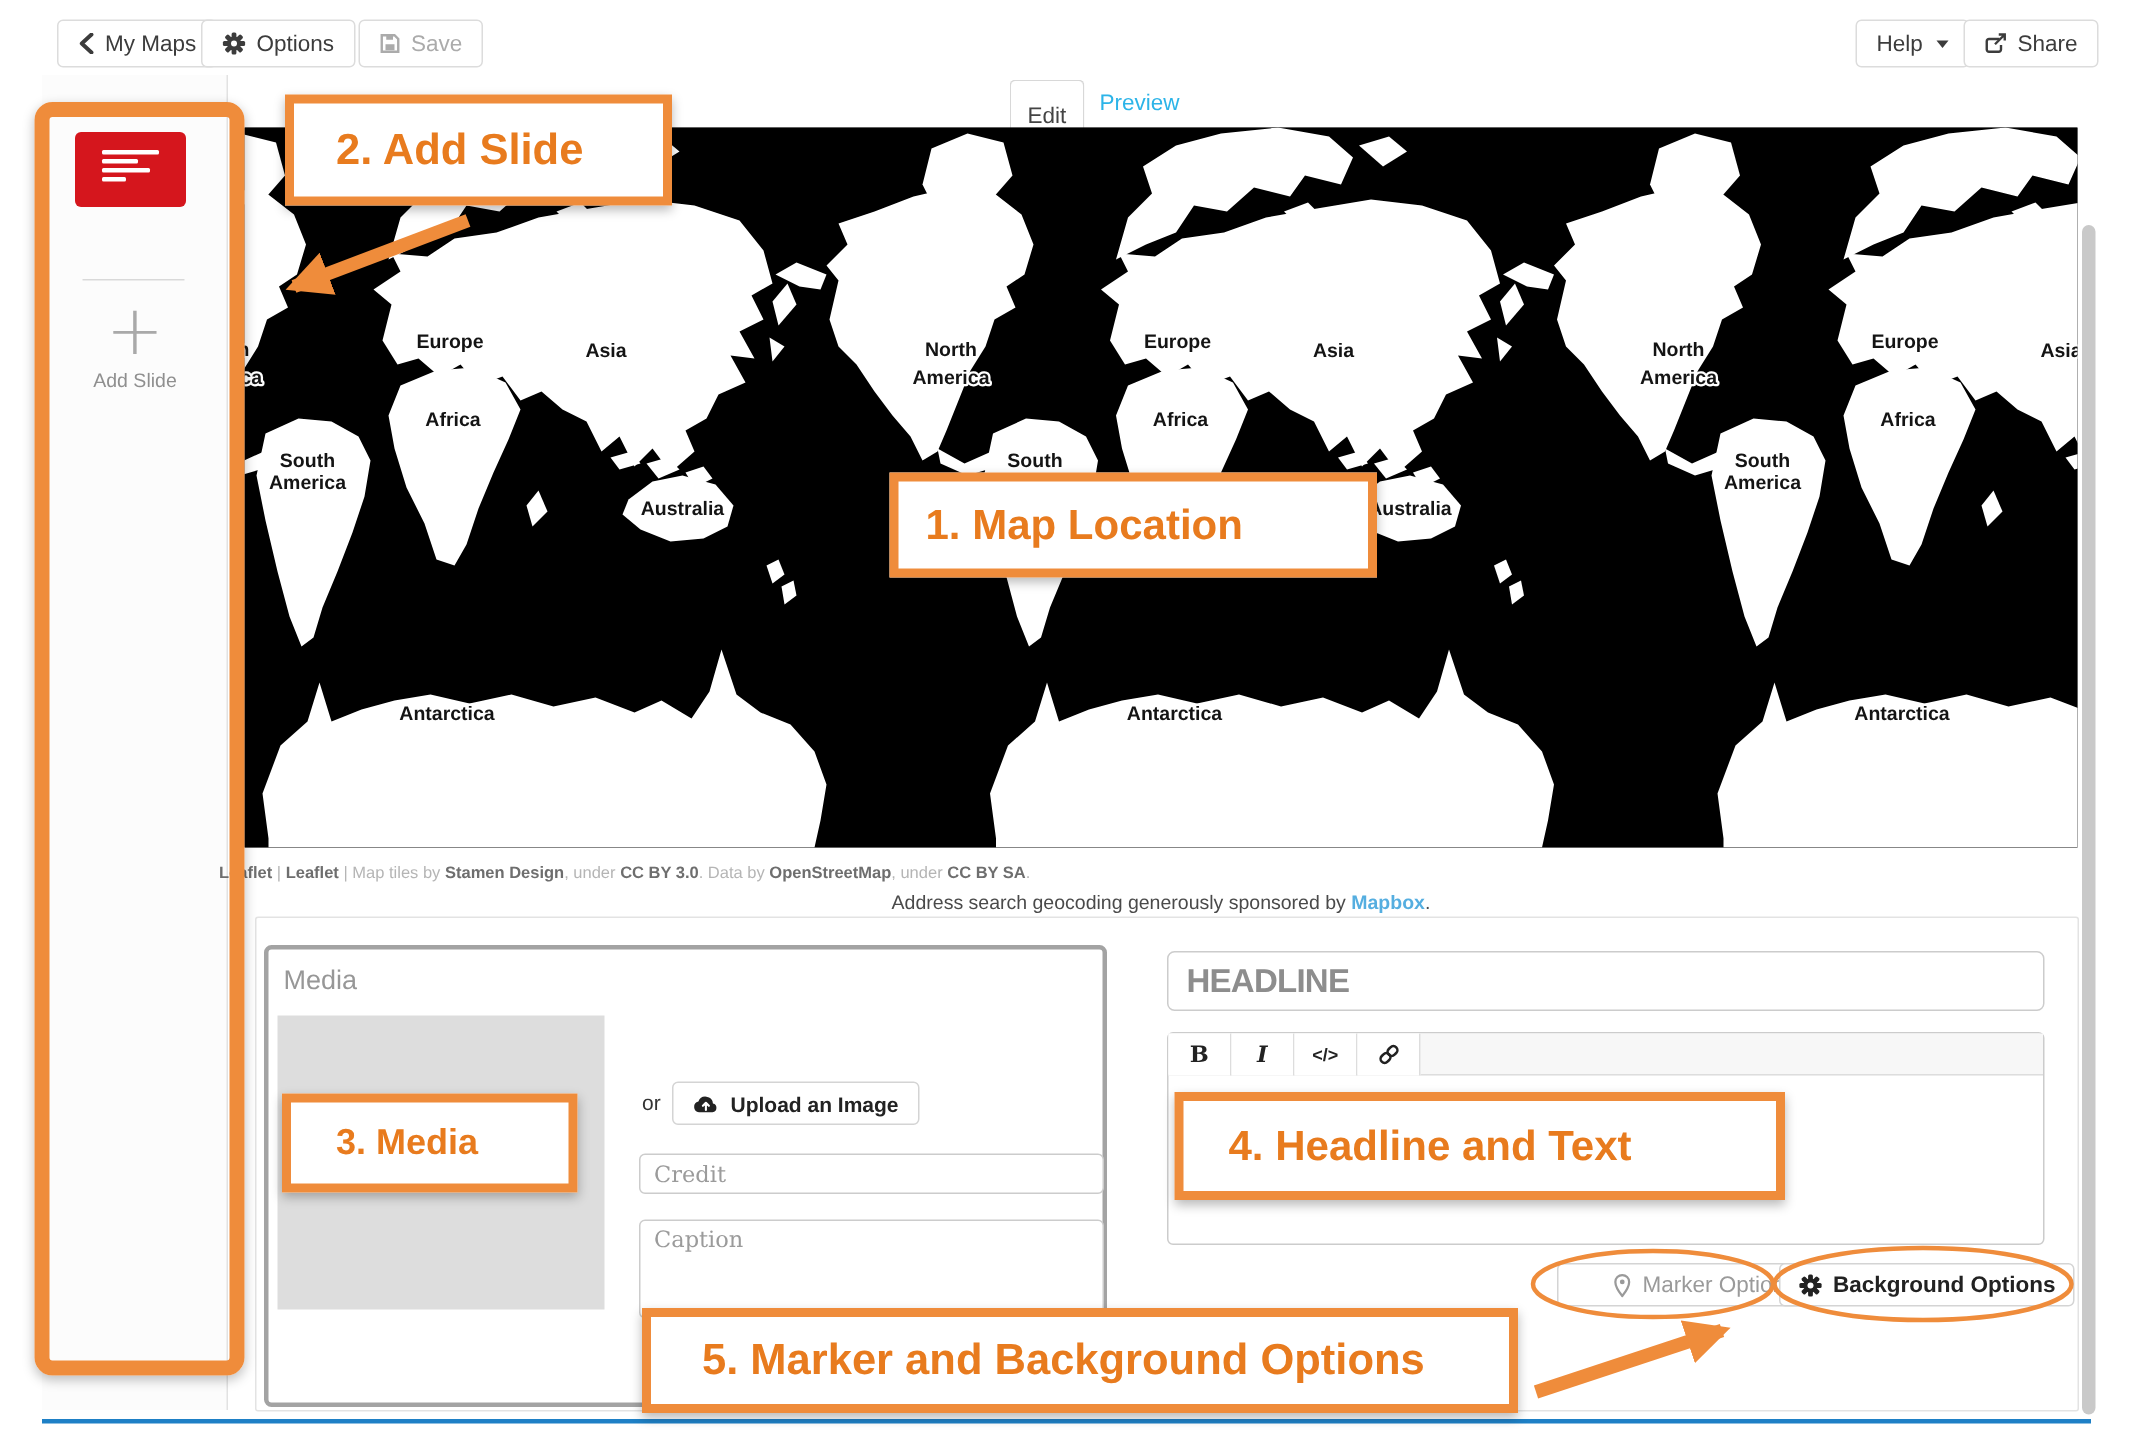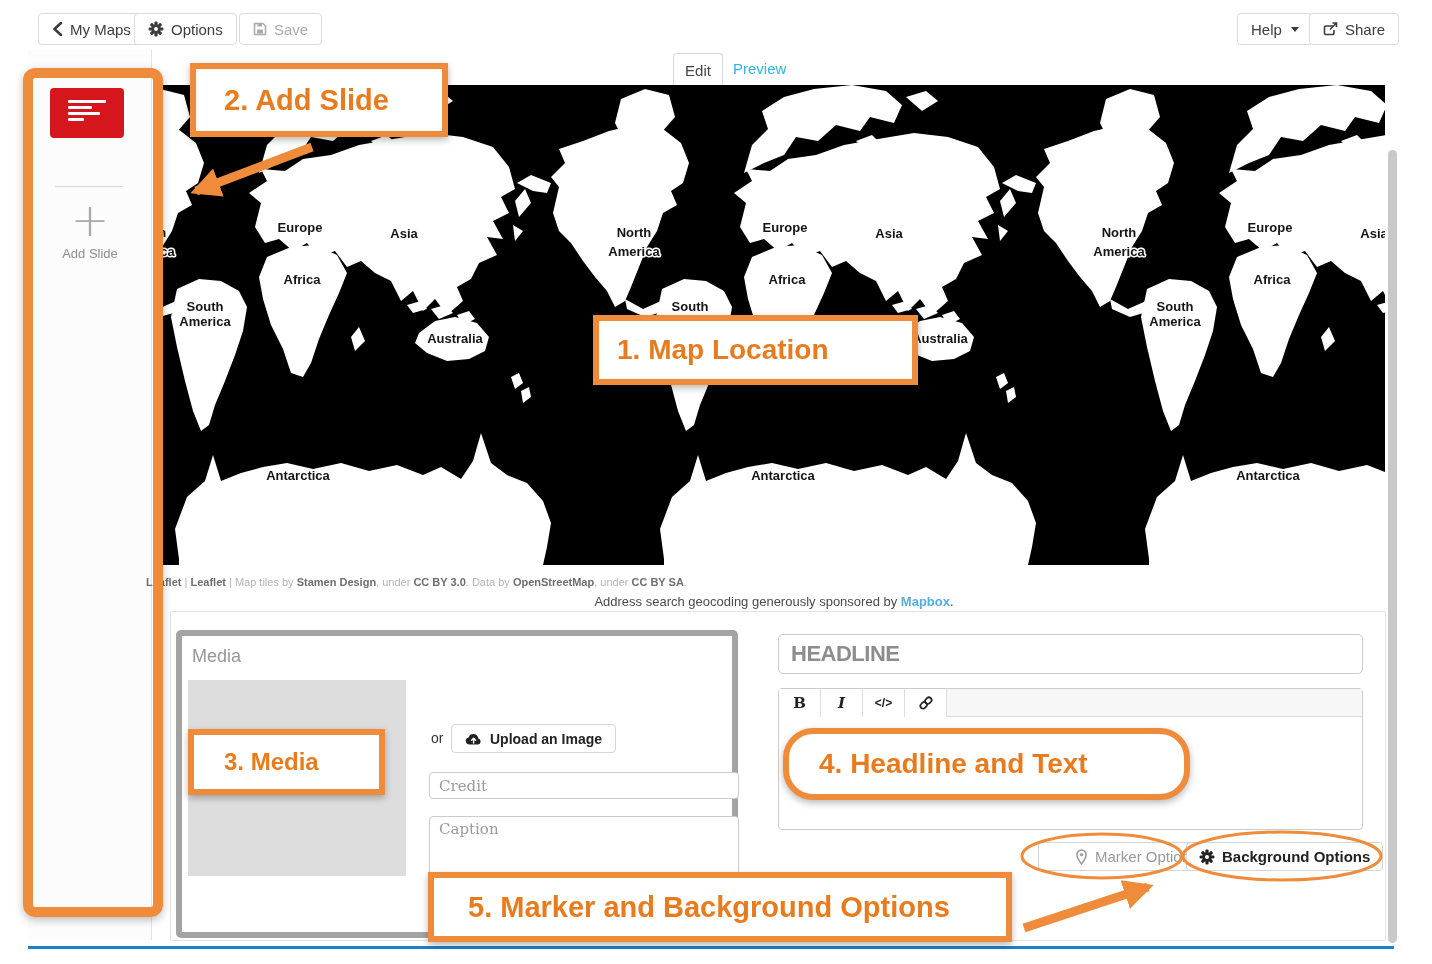--- a/index.html
+++ b/index.html
@@ -15,21 +15,21 @@
        padding:0 13px;background:#fff;border:1px solid #dcdcdc;border-radius:4px;
        font-size:15px;font-weight:500;color:#3c3c3c;cursor:pointer;}
   .btn svg{display:block;}
   .btn.disabled{color:#ababab;}
   .caret{width:0;height:0;border-left:4px solid transparent;border-right:4px solid transparent;
          border-top:5px solid #3c3c3c;margin-left:2px;}
 
   
   .tab-edit{position:absolute;left:673px;top:53px;width:50px;height:33px;background:#fff;
             border:1px solid #d8d8d8;border-bottom:none;border-radius:4px 4px 0 0;
-            display:flex;align-items:center;justify-content:center;font-size:15px;color:#444;cursor:pointer;}
+            display:flex;align-items:flex-end;justify-content:center;font-size:15px;color:#444;cursor:pointer;}
   .tab-preview{position:absolute;left:733px;top:60px;font-size:15px;color:var(--preview_blue);cursor:pointer;}
 
   
   .sidebar{position:absolute;left:28px;top:50px;width:124px;height:890px;background:#fcfcfc;
            border-right:1px solid #e2e2e2;}
   .slide-thumb{position:absolute;left:22px;top:38px;width:74px;height:50px;background:var(--red);
                border-radius:4px;cursor:pointer;}
   .slide-thumb .bars{position:absolute;left:18px;top:12px;}
   .slide-thumb .bars div{height:3px;background:#fff;margin-bottom:3px;border-radius:1px;}
   .sidebar-divider{position:absolute;left:27px;top:136px;width:68px;height:1px;background:#d9d9d9;}
@@ -44,21 +44,21 @@
       fill:#141414;stroke:#fff;stroke-width:3px;paint-order:stroke;stroke-linejoin:round;text-anchor:middle;}
 
   .attribution{position:absolute;left:146px;top:576px;font-size:11px;color:#b5b5b5;white-space:nowrap;}
   .sponsor{position:absolute;left:163px;top:594px;width:1222px;text-align:center;font-size:13px;color:#4a4a4a;font-weight:500;}
   .sponsor .link{color:var(--link_blue);cursor:pointer;font-weight:bold;}
   .section-rule{position:absolute;left:170px;top:611px;width:1216px;height:330px;
                 border:1px solid #e3e3e3;border-radius:2px;}
 
   
   .media-box{position:absolute;left:176px;top:630px;width:562px;height:308px;background:#fff;
-             border:6px solid #a3a3a3;border-radius:5px;}
+             border:3px solid #a3a3a3;border-radius:5px;}
   .media-title{position:absolute;left:10px;top:10px;font-size:18px;color:#979797;}
   .media-placeholder{position:absolute;left:6px;top:44px;width:218px;height:196px;background:#ddd;}
   .t-input{border:1px solid #ccc;border-radius:4px;background:#fff;
            font-family:"DejaVu Serif",serif;font-size:15px;color:#444;padding:3px 9px;}
   .t-input::placeholder{color:#9b9b9b;opacity:1;}
   .inp-url{position:absolute;left:247px;top:46px;width:310px;height:27px;}
   .or-lbl{position:absolute;left:249px;top:94px;font-size:14px;color:#333;}
   .upload-btn{position:absolute;left:269px;top:88px;height:29px;display:flex;align-items:center;gap:8px;
               padding:0 13px;background:#fff;border:1px solid #d4d4d4;border-radius:4px;
               font-size:14px;font-weight:600;color:#222;cursor:pointer;}
@@ -90,21 +90,21 @@
   
   .ann-rect-sidebar{position:absolute;left:23px;top:68px;width:140px;height:849px;
       border:10px solid var(--accent);border-radius:12px;box-shadow:0 3px 8px rgba(0,0,0,.25);
       pointer-events:none;z-index:20;}
   .ann-box{position:absolute;background:#fff;border:6px solid var(--accent);
            box-shadow:0 3px 7px rgba(0,0,0,.28);z-index:21;display:flex;align-items:center;
            font-weight:bold;color:var(--accent_text);pointer-events:none;}
   .ann-1{left:593px;top:315px;width:325px;height:70px;font-size:28px;padding-left:18px;}
   .ann-2{left:190px;top:63px;width:258px;height:74px;font-size:29px;padding-left:28px;}
   .ann-3{left:188px;top:729px;width:197px;height:66px;font-size:24px;padding-left:30px;}
-  .ann-4{left:783px;top:728px;width:407px;height:72px;font-size:28px;padding-left:30px;border-radius:30px;}
+  .ann-4{left:783px;top:728px;width:407px;height:72px;font-size:28px;padding-left:30px;}
   .ann-5{left:428px;top:872px;width:584px;height:70px;font-size:29px;padding-left:34px;}
   .ann-svg{position:absolute;left:0;top:0;width:1432px;height:964px;pointer-events:none;z-index:22;}
 
   
   .scrollbar{position:absolute;left:1388px;top:150px;width:9px;height:793px;background:#c9c9c9;
              border-radius:5px;cursor:pointer;z-index:5;}
   .blue-bar{position:absolute;left:28px;top:946px;width:1366px;height:3px;background:var(--bar_blue);}
 </style>
 </head>
 <body>

